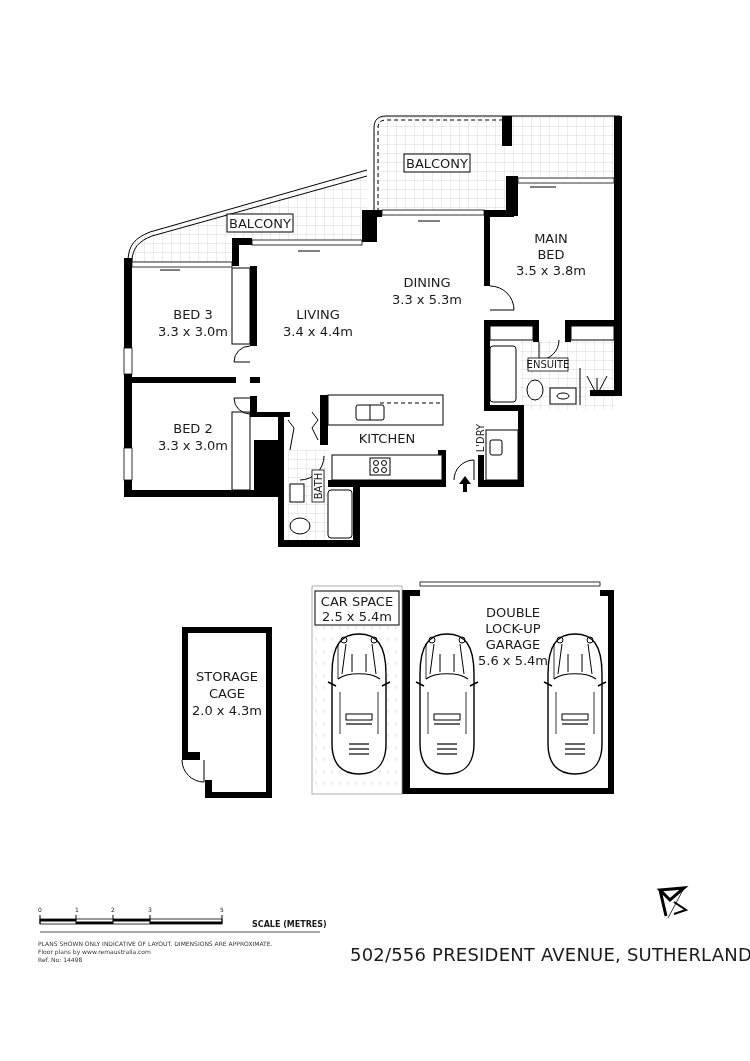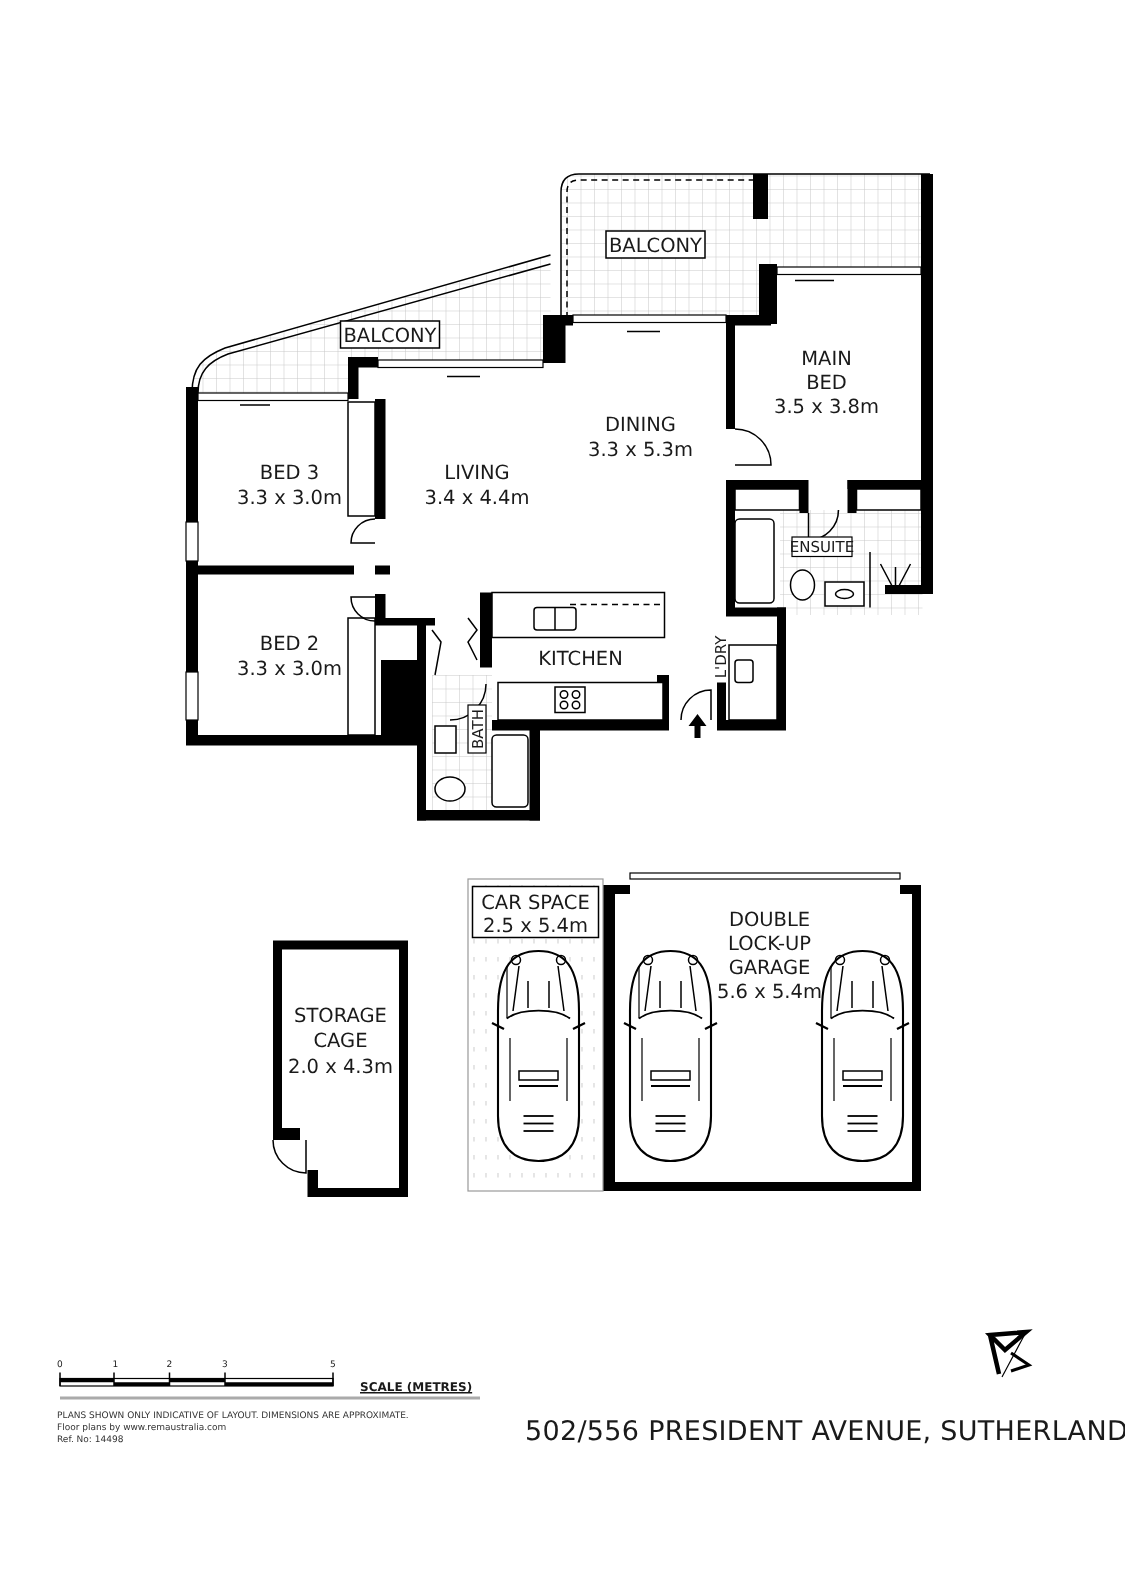--- a/index.html
+++ b/index.html
@@ -4,21 +4,21 @@
 <style>
   html,body{margin:0;padding:0;background:#fff;}
   body{width:750px;height:1061px;position:relative;overflow:hidden;font-family:"Liberation Sans",sans-serif;color:#1a1a1a;}
   svg{position:absolute;left:0;top:0;}
   .lbl{font-family:"DejaVu Sans",sans-serif;font-size:13px;fill:#1a1a1a;text-anchor:middle;}
   .lbl-sm{font-family:"DejaVu Sans",sans-serif;font-size:10px;fill:#1a1a1a;text-anchor:middle;}
   .wall{fill:#000;}
   .thin{fill:none;stroke:#000;stroke-width:1;}
   .tile{fill:url(#tileGrid);}
   .address{position:absolute;left:350px;top:944px;font-family:"DejaVu Sans",sans-serif;font-size:18px;letter-spacing:0.2px;color:#1a1a1a;white-space:nowrap;}
-  .scale-title{position:absolute;left:240px;top:920px;font-family:"DejaVu Sans",sans-serif;font-weight:bold;font-size:8px;text-decoration:underline;}
+  .scale-title{position:absolute;left:252px;top:920px;font-family:"DejaVu Sans",sans-serif;font-weight:bold;font-size:8px;}
   .disclaimer{position:absolute;left:38px;top:940px;font-family:"DejaVu Sans",sans-serif;font-size:6px;line-height:8px;color:#333;}
   .tick{position:absolute;top:906px;font-family:"DejaVu Sans",sans-serif;font-size:6px;}
 </style>
 </head>
 <body>
 
 <svg width="750" height="1061" viewBox="0 0 750 1061">
   <defs>
     <pattern id="tileGrid" width="9" height="9" patternUnits="userSpaceOnUse">
       <rect width="9" height="9" fill="#fff"></rect>

